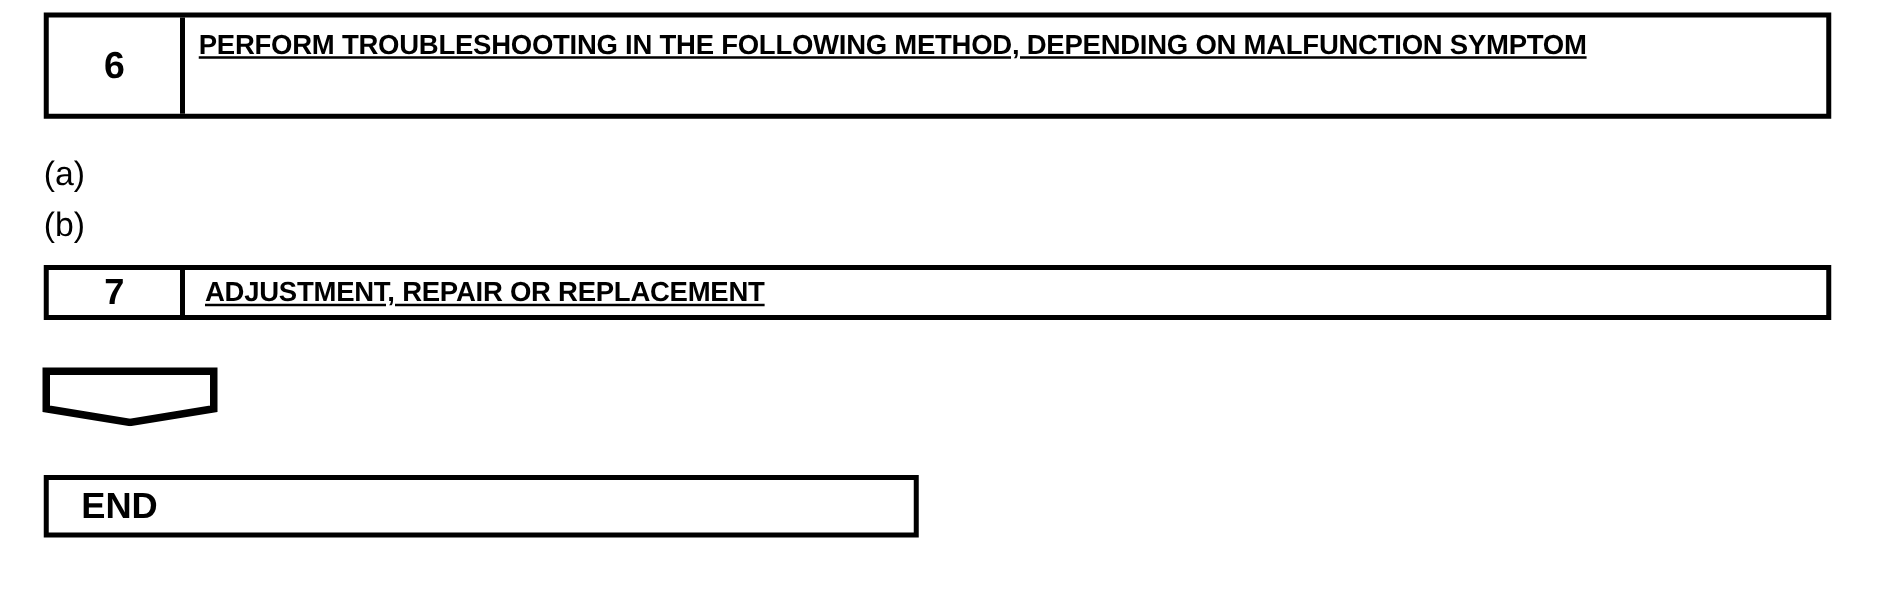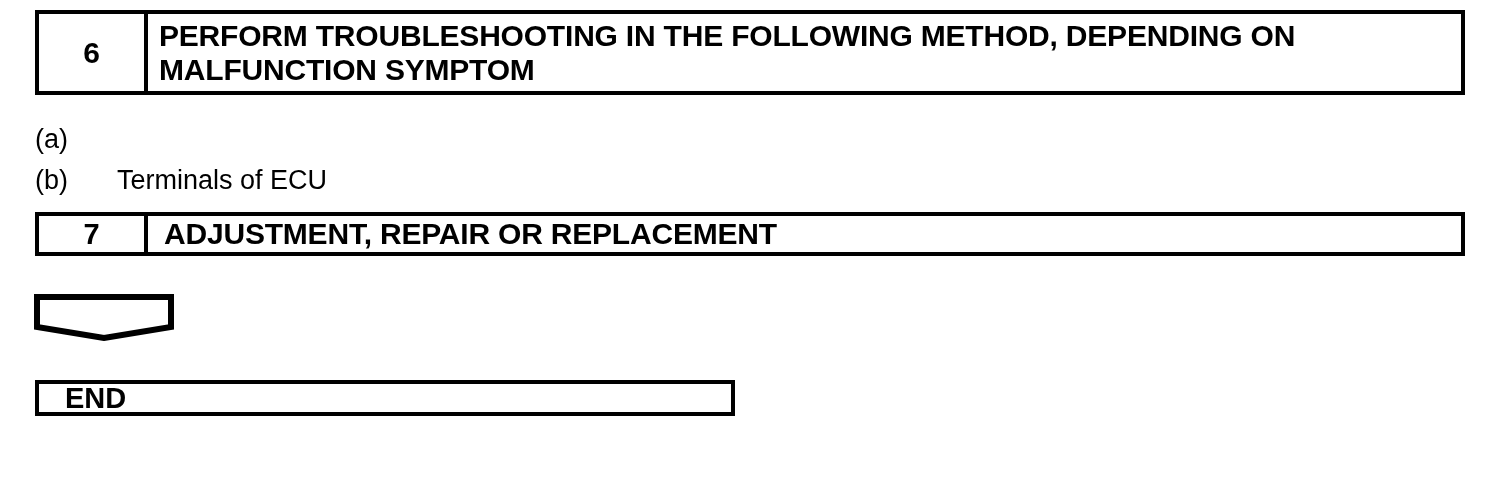--- a/index.html
+++ b/index.html
@@ -46,25 +46,26 @@
     font-size: 30px;
     line-height: 1;
     letter-spacing: 0px;
   }
 
   .step-title {
     box-sizing: border-box;
     flex: 1 1 auto;
     padding: 5px 0 0 11px;
     font-weight: bold;
-    font-size: 30px;
+    font-size: 22px;
     line-height: 34px;
     letter-spacing: -0.2px;
     display: flex;
     align-items: flex-start;
+    text-decoration: underline;
   }
 
   #box-step6 {
     left: 35px;
     top: 10px;
     width: 1430px;
     height: 85px;
   }
 
   #box-step7 {
@@ -115,21 +116,21 @@
     height: 48px;
   }
 
   
   #box-end {
     position: absolute;
     box-sizing: border-box;
     left: 35px;
     top: 380px;
     width: 700px;
-    height: 36px;
+    height: 50px;
     border: 4px solid #000000;
     background: #ffffff;
     display: flex;
     align-items: center;
   }
   #box-end .end-label {
     padding-left: 26px;
     font-weight: bold;
     font-size: 29px;
     line-height: 29px;
@@ -145,21 +146,20 @@
     <div class="step-num">6</div>
     <div class="step-title">PERFORM TROUBLESHOOTING IN THE FOLLOWING METHOD, DEPENDING ON MALFUNCTION SYMPTOM</div>
   </div>
 
   <div class="sub-list">
     <div class="sub-item">
       <span class="sub-marker">(a)</span>
     </div>
     <div class="sub-item">
       <span class="sub-marker">(b)</span>
-      <span class="sub-text">Terminals of ECU</span>
     </div>
   </div>
 
   <div class="step-box" id="box-step7">
     <div class="step-num">7</div>
     <div class="step-title">ADJUSTMENT, REPAIR OR REPLACEMENT</div>
   </div>
 
   <svg id="connector" viewBox="0 0 142 48">
     <polygon points="4,4 138,4 138,34 71,45 4,34" fill="#ffffff" stroke="#000000" stroke-width="6" stroke-linejoin="miter"></polygon>

